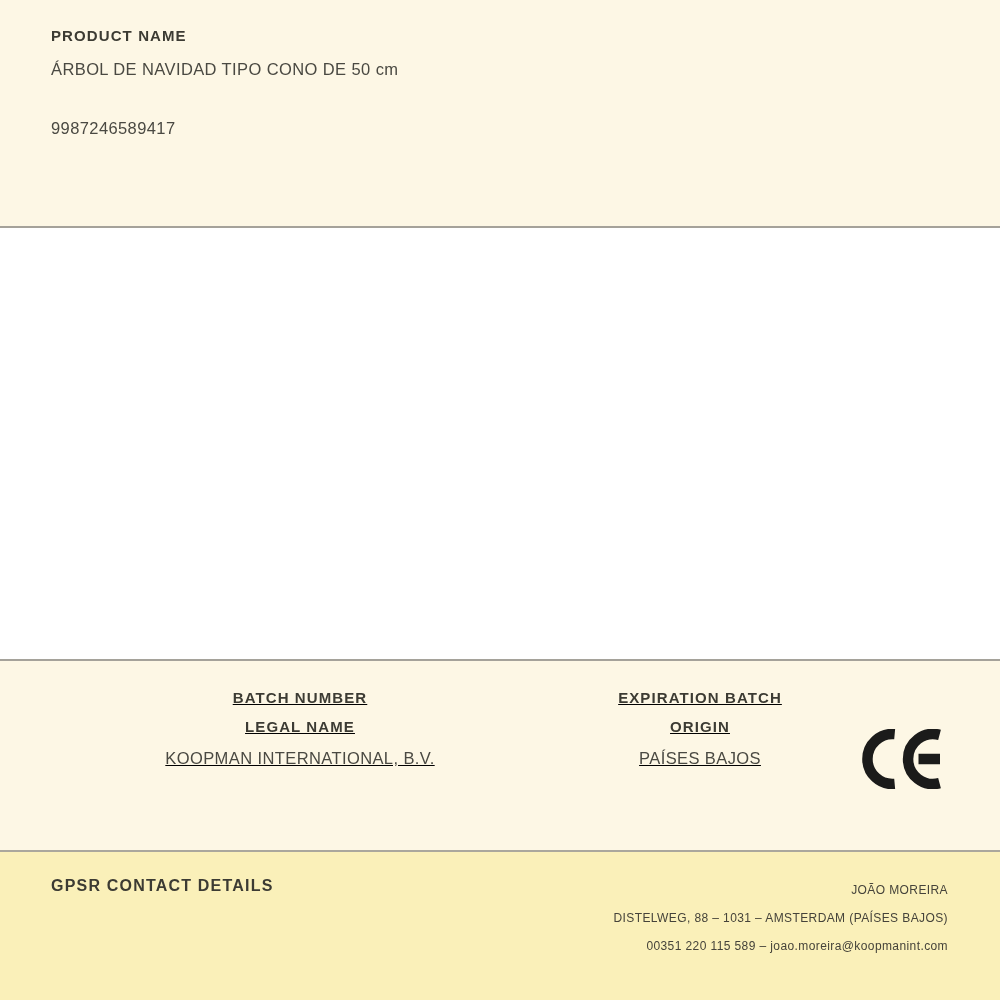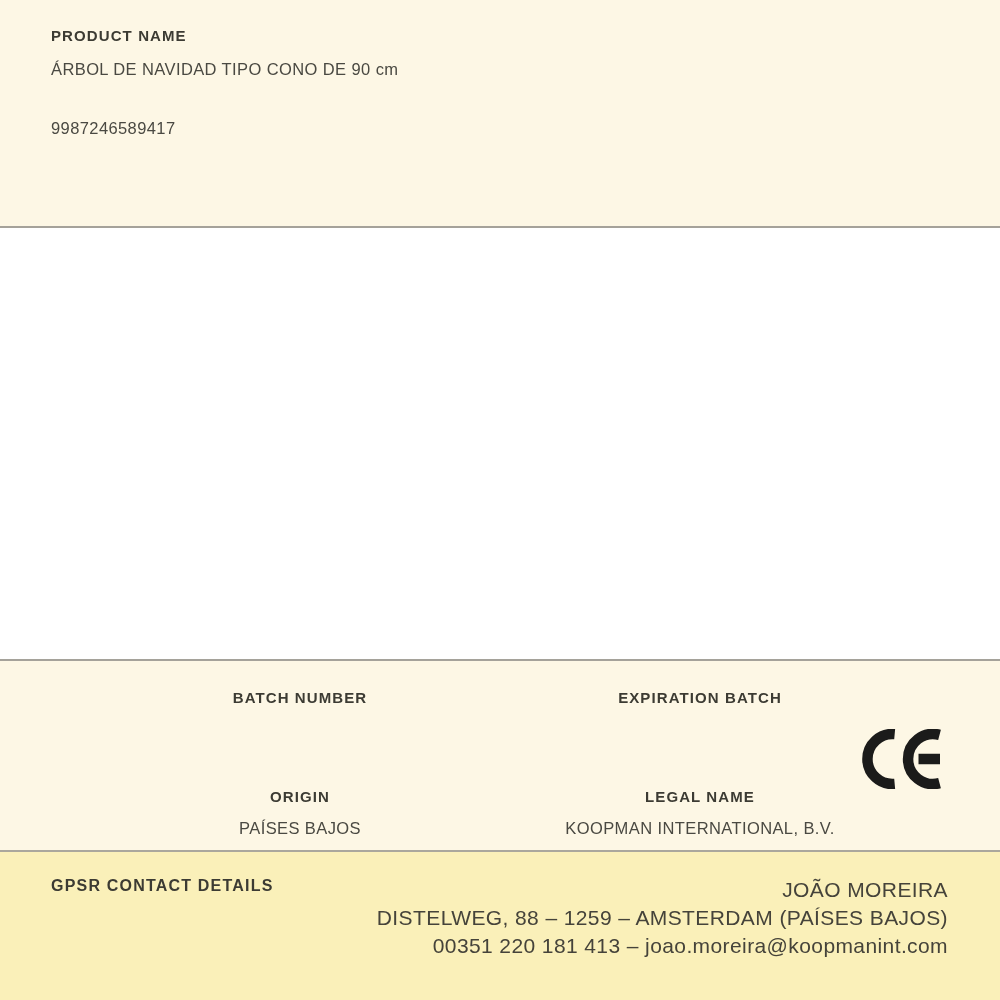--- a/index.html
+++ b/index.html
@@ -41,21 +41,21 @@
   .sec-batch {
     height: 200px;
     background: #fdf7e5;
     border-bottom: 2px solid #aaa79d;
     position: relative;
     padding: 28px 0 0 100px;
   }
   .batch-grid {
     display: grid;
     grid-template-columns: 400px 400px;
-    row-gap: 70px;
+    text-decoration: underline;
   }
   .cell { text-align: center; }
   .cell .label { margin-bottom: 11px; }
 
   .ce-wrap {
     position: absolute;
     top: 68px; right: 58px;
     width: 80px; height: 60px;
   }
 
@@ -67,73 +67,73 @@
     display: flex;
     justify-content: space-between;
     align-items: flex-start;
   }
   .gpsr-title {
     font-size: 16px; font-weight: bold; line-height: 19px;
     letter-spacing: 1.2px; color: #3c3b33;
   }
   .gpsr-right { text-align: right; }
   .gpsr-right .line {
-    font-size: 21px; line-height: 28px;
+    font-size: 12px; line-height: 28px;
     letter-spacing: 0.4px; color: #45433a;
   }
 </style>
 </head>
 <body>
 
 <div class="page">
 
   <section class="sec sec-product">
     <div class="field">
       <div class="label">PRODUCT NAME</div>
-      <div class="value">ÁRBOL DE NAVIDAD TIPO CONO DE 90 cm</div>
+      <div class="value">ÁRBOL DE NAVIDAD TIPO CONO DE 50 cm</div>
     </div>
     <div class="field">
       <div class="value">9987246589417</div>
     </div>
   </section>
 
   <section class="sec sec-blank"></section>
 
   <section class="sec sec-batch">
     <div class="batch-grid">
       <div class="cell">
         <div class="label">BATCH NUMBER</div>
       </div>
       <div class="cell">
         <div class="label">EXPIRATION BATCH</div>
       </div>
       <div class="cell">
+        <div class="label">LEGAL NAME</div>
+        <div class="value">KOOPMAN INTERNATIONAL, B.V.</div>
+      </div>
+      <div class="cell">
         <div class="label">ORIGIN</div>
         <div class="value">PAÍSES BAJOS</div>
-      </div>
-      <div class="cell">
-        <div class="label">LEGAL NAME</div>
-        <div class="value">KOOPMAN INTERNATIONAL, B.V.</div>
       </div>
     </div>
 
     <div class="ce-wrap">
       <svg width="80" height="60" viewBox="0 0 80 60" aria-hidden="true">
 
         <path d="M 32.68 5.10 A 25 25 0 1 0 32.68 54.90" fill="none" stroke="#1b1b1a" stroke-width="10.5"></path>
 
         <path d="M 77.53 5.85 A 25 25 0 1 0 77.53 54.15" fill="none" stroke="#1b1b1a" stroke-width="10.5"></path>
 
         <path d="M 56.5 30 L 78 30" fill="none" stroke="#1b1b1a" stroke-width="10.5"></path>
       </svg>
     </div>
   </section>
 
   <section class="sec sec-gpsr">
     <div class="gpsr-title">GPSR CONTACT DETAILS</div>
     <div class="gpsr-right">
       <div class="line">JOÃO MOREIRA</div>
-      <div class="line">DISTELWEG, 88 – 1259 – AMSTERDAM (PAÍSES BAJOS)</div>
-      <div class="line">00351 220 181 413 – joao.moreira@koopmanint.com</div>
+      <div class="line">DISTELWEG, 88 – 1031 – AMSTERDAM (PAÍSES BAJOS)</div>
+      <div class="line">00351 220 115 589 – joao.moreira@koopmanint.com</div>
     </div>
   </section>
 
 </div>
 
 </body></html>

